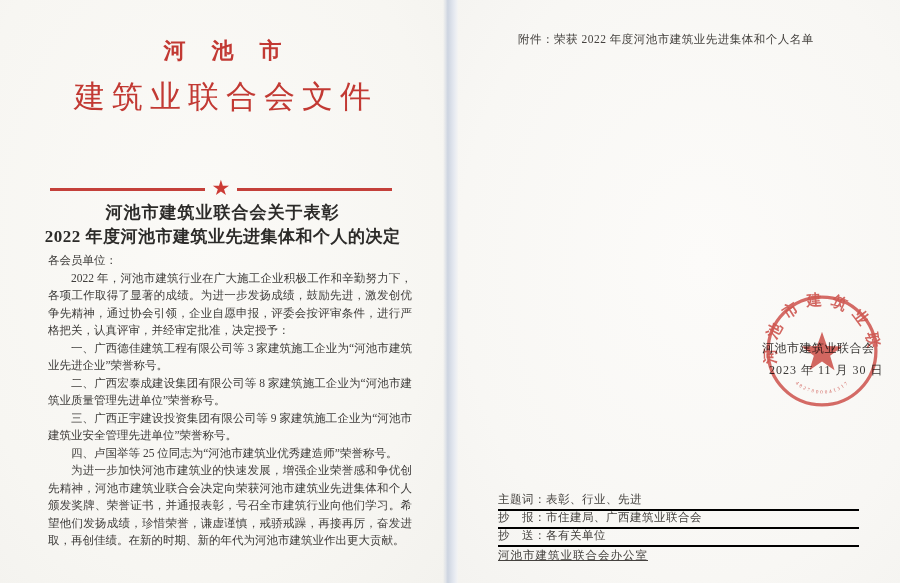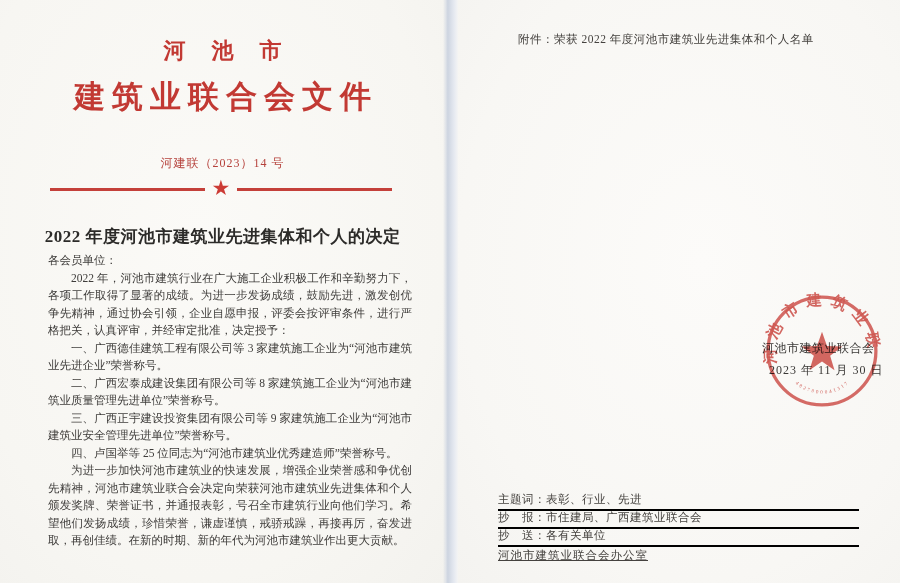--- a/index.html
+++ b/index.html
@@ -25,21 +25,21 @@
     background:linear-gradient(90deg, rgba(205,212,224,0) 0%, #cdd4e0 30%, #dde2eb 55%, #e9ecf2 75%, rgba(233,236,242,0) 100%);
   }
   
   .org1{
     position:absolute;left:0;top:36;width:445px;top:36px;
     text-align:center;color:#c23933;font-size:22px;font-weight:bold;
     letter-spacing:26px;text-indent:26px;
   }
   .org2{
     position:absolute;left:0;top:76px;width:445px;
-    text-align:center;color:#c23933;font-size:31px;font-weight:bold;
+    text-align:center;color:#c23933;font-size:31px;font-weight:normal;
     letter-spacing:7px;text-indent:7px;
   }
   .doc-number{
     position:absolute;left:0;top:155px;width:445px;
     text-align:center;color:#b5413b;font-size:12px;letter-spacing:1px;
   }
   .divider{
     position:absolute;left:50px;top:178px;width:342px;height:22px;
     display:flex;align-items:center;
   }
@@ -91,28 +91,28 @@
   }
 </style>
 </head>
 <body>
 
 <div class="scan">
 
   <div class="page page-left">
     <div class="org1">河池市</div>
     <div class="org2">建筑业联合会文件</div>
-    <div class="doc-number">河建联（2023）14 号</div>
 
     <div class="divider">
       <div class="rule"></div>
       <span class="star">★</span>
       <div class="rule"></div>
     </div>
 
+    <div class="title1">河池市建筑业联合会关于表彰</div>
     <div class="title2">2022 年度河池市建筑业先进集体和个人的决定</div>
 
     <div class="body-text">
       <p class="salutation">各会员单位：</p>
       <p>2022 年，河池市建筑行业在广大施工企业积极工作和辛勤努力下，各项工作取得了显著的成绩。为进一步发扬成绩，鼓励先进，激发创优争先精神，通过协会引领，企业自愿申报，评委会按评审条件，进行严格把关，认真评审，并经审定批准，决定授予：</p>
       <p>一、广西德佳建筑工程有限公司等 3 家建筑施工企业为“河池市建筑业先进企业”荣誉称号。</p>
       <p>二、广西宏泰成建设集团有限公司等 8 家建筑施工企业为“河池市建筑业质量管理先进单位”荣誉称号。</p>
       <p>三、广西正宇建设投资集团有限公司等 9 家建筑施工企业为“河池市建筑业安全管理先进单位”荣誉称号。</p>
       <p>四、卢国举等 25 位同志为“河池市建筑业优秀建造师”荣誉称号。</p>
       <p>为进一步加快河池市建筑业的快速发展，增强企业荣誉感和争优创先精神，河池市建筑业联合会决定向荣获河池市建筑业先进集体和个人颁发奖牌、荣誉证书，并通报表彰，号召全市建筑行业向他们学习。希望他们发扬成绩，珍惜荣誉，谦虚谨慎，戒骄戒躁，再接再厉，奋发进取，再创佳绩。在新的时期、新的年代为河池市建筑业作出更大贡献。</p>

